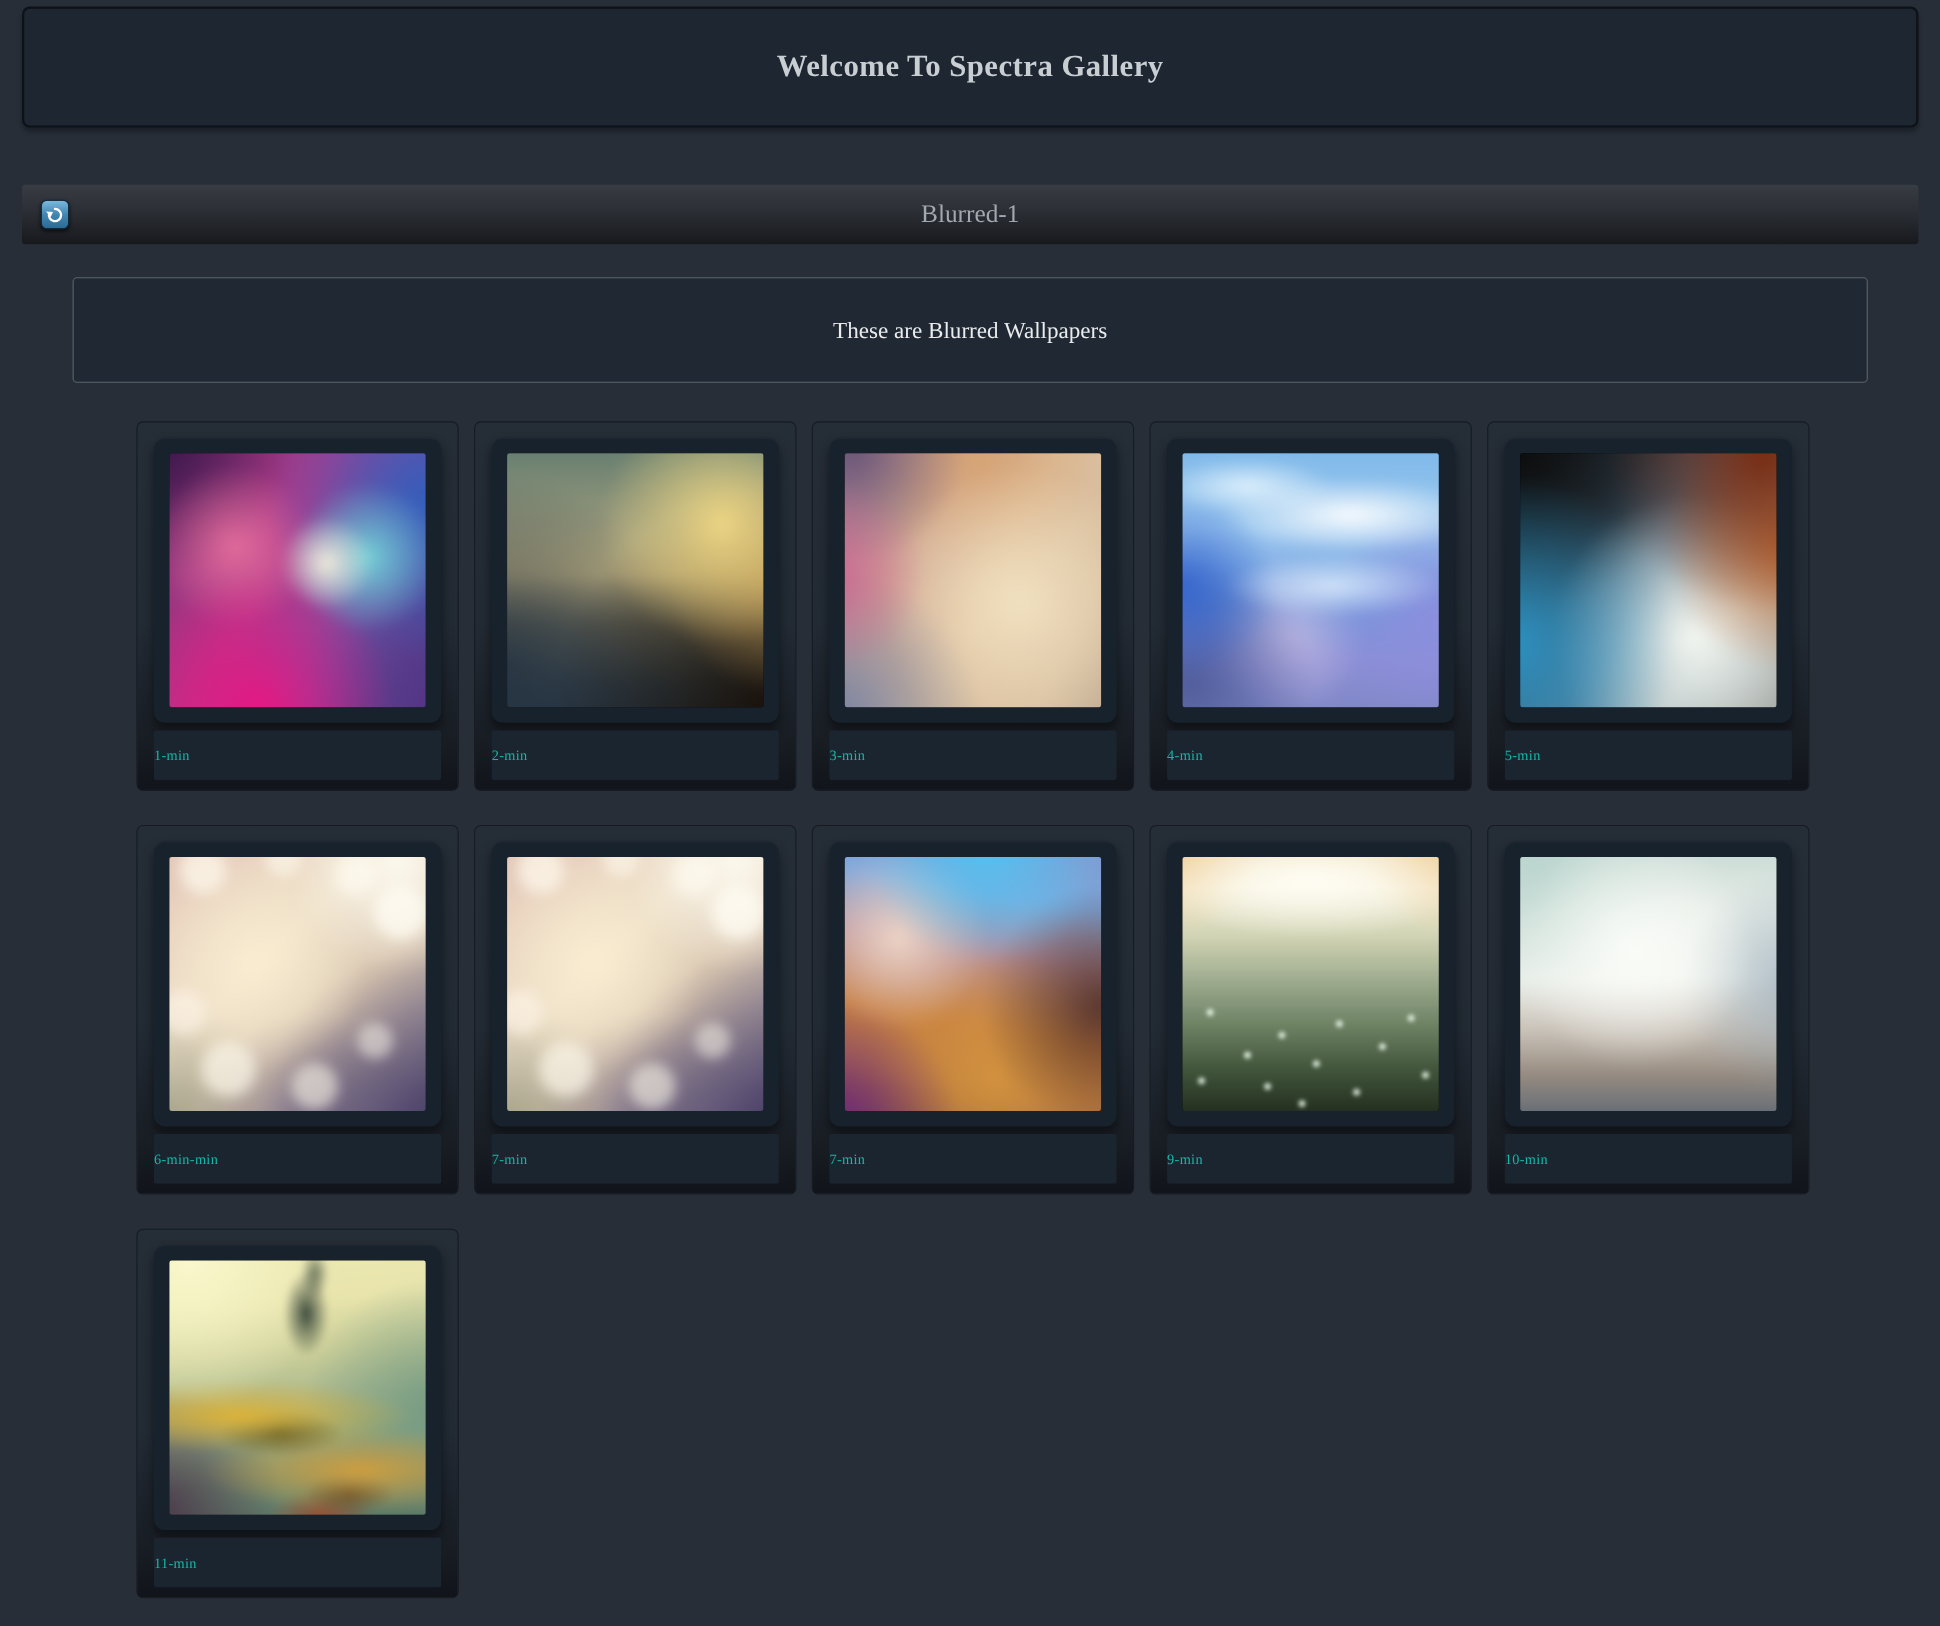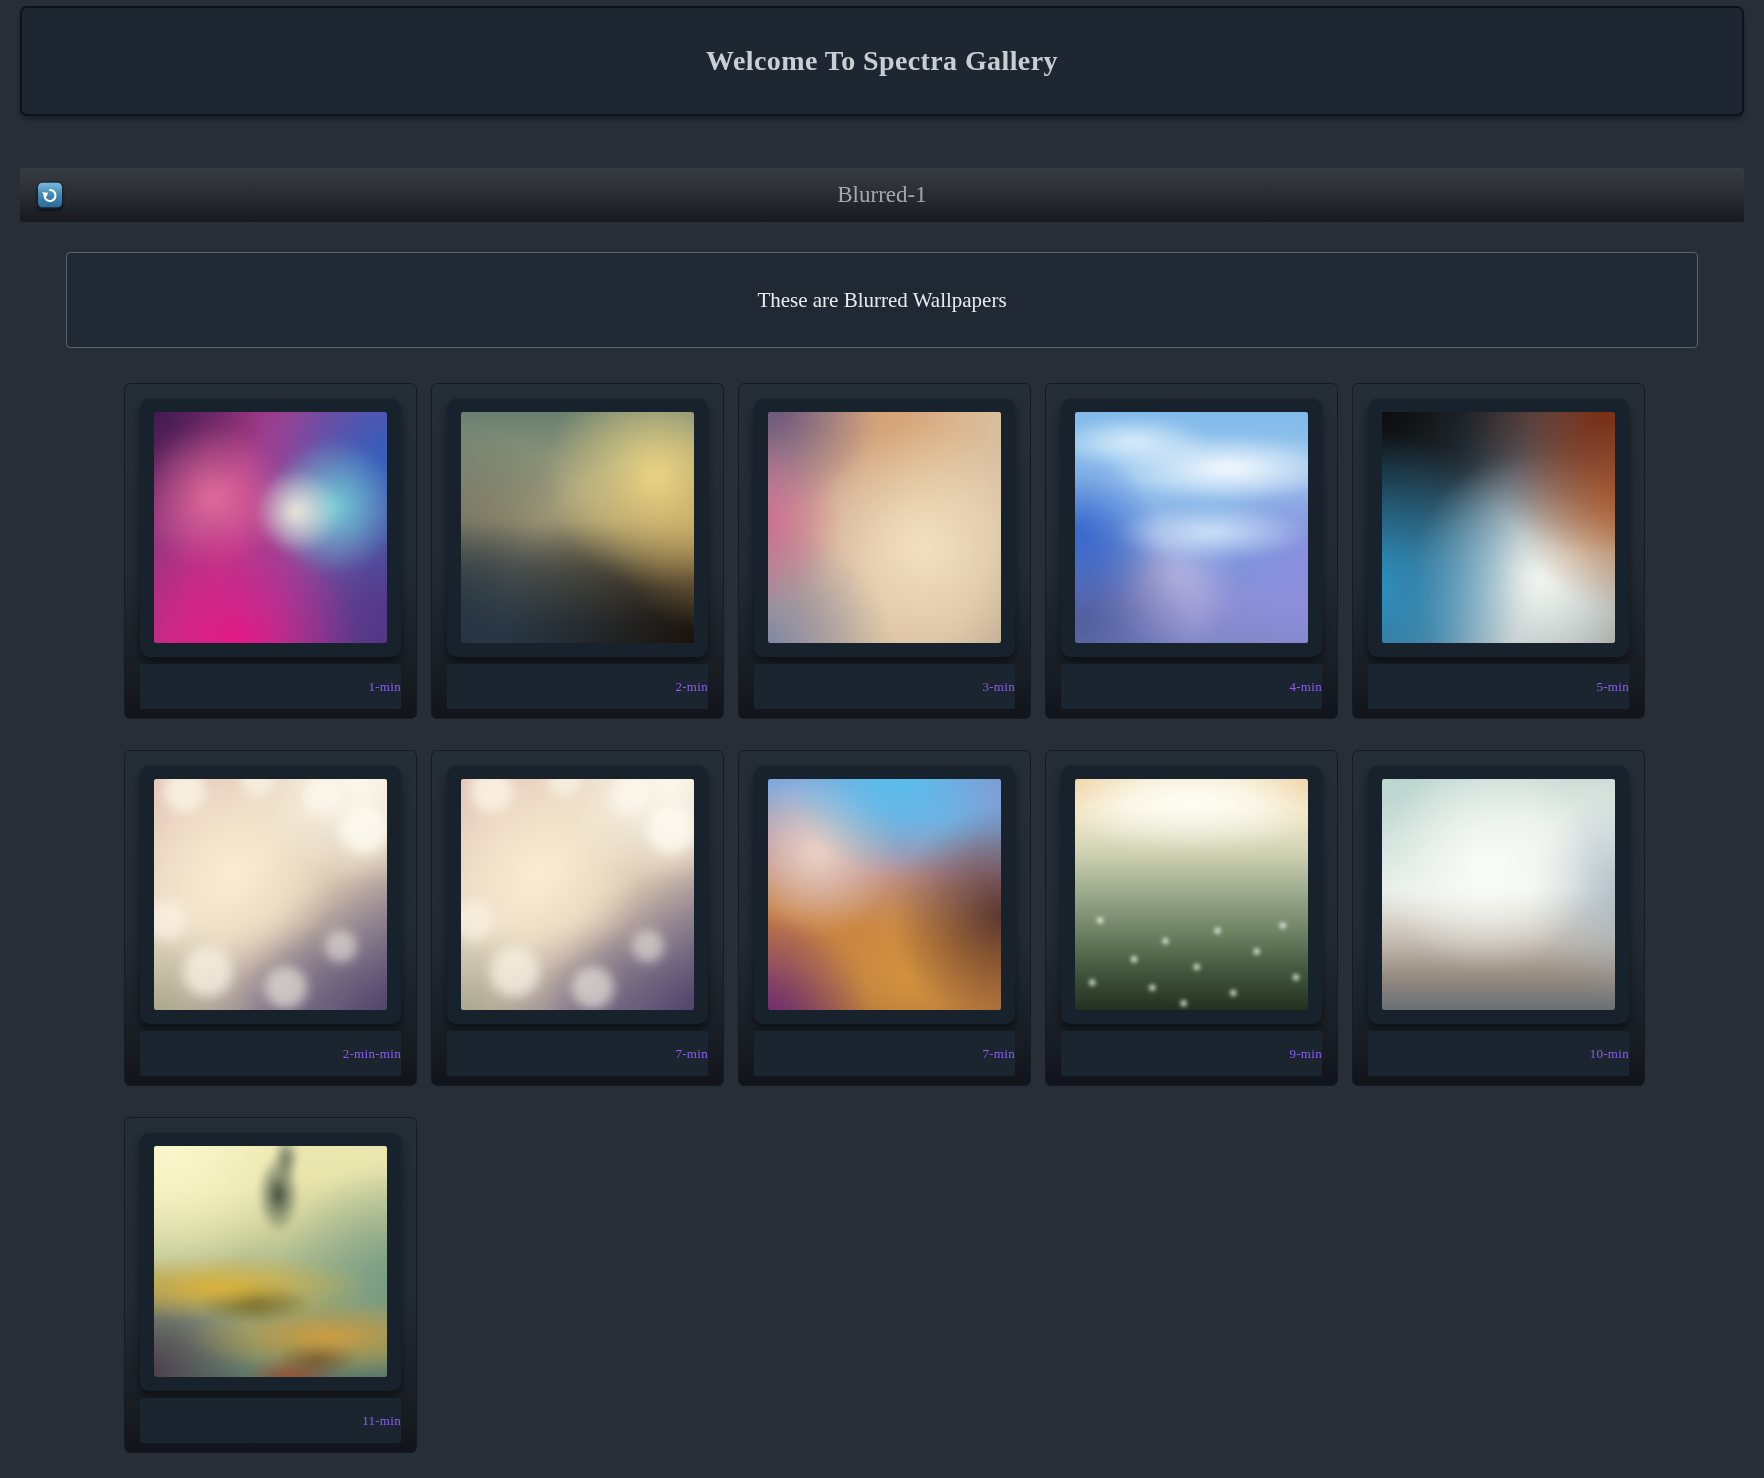--- a/index.html
+++ b/index.html
@@ -79,22 +79,22 @@
   }
   .thumb{
     height:231px;border-radius:2px;
     position:relative;overflow:hidden;
     background:#000;
   }
   .paint{position:absolute;inset:-14px;filter:blur(5px);}
   .caption{
     margin-top:7px;height:45px;
     background:#1b2530;border-radius:2px;
-    display:flex;align-items:center;justify-content:flex-end;
-    color:#8b5cf6;font-size:13px;letter-spacing:.3px;
+    display:flex;align-items:center;justify-content:flex-start;
+    color:#14b8a6;font-size:13px;letter-spacing:.3px;
   }
 
   
   .img-1{background:
     radial-gradient(circle at 60% 44%, rgba(246,240,222,.95) 0%, rgba(246,240,222,0) 20%),
     radial-gradient(circle at 74% 42%, rgba(120,230,222,.85) 0%, rgba(120,230,222,0) 28%),
     radial-gradient(circle at 94% 22%, rgba(45,95,190,.9) 0%, rgba(45,95,190,0) 45%),
     radial-gradient(circle at 36% 96%, rgba(236,20,130,.95) 0%, rgba(236,20,130,0) 42%),
     radial-gradient(circle at 28% 38%, rgba(240,120,160,.8) 0%, rgba(240,120,160,0) 30%),
     radial-gradient(circle at 0% 0%, rgba(48,20,68,.95) 0%, rgba(48,20,68,0) 35%),
@@ -268,21 +268,21 @@
         </div>
     </div>
 
     <div class="card">
       <div class="frame">
         <div class="thumb">
             <div class="paint img-bokeh"></div>
           </div>
       </div>
       <div class="caption">
-          <span>2-min-min</span>
+          <span>6-min-min</span>
         </div>
     </div>
 
     <div class="card">
       <div class="frame">
         <div class="thumb">
             <div class="paint img-bokeh"></div>
           </div>
       </div>
       <div class="caption">

